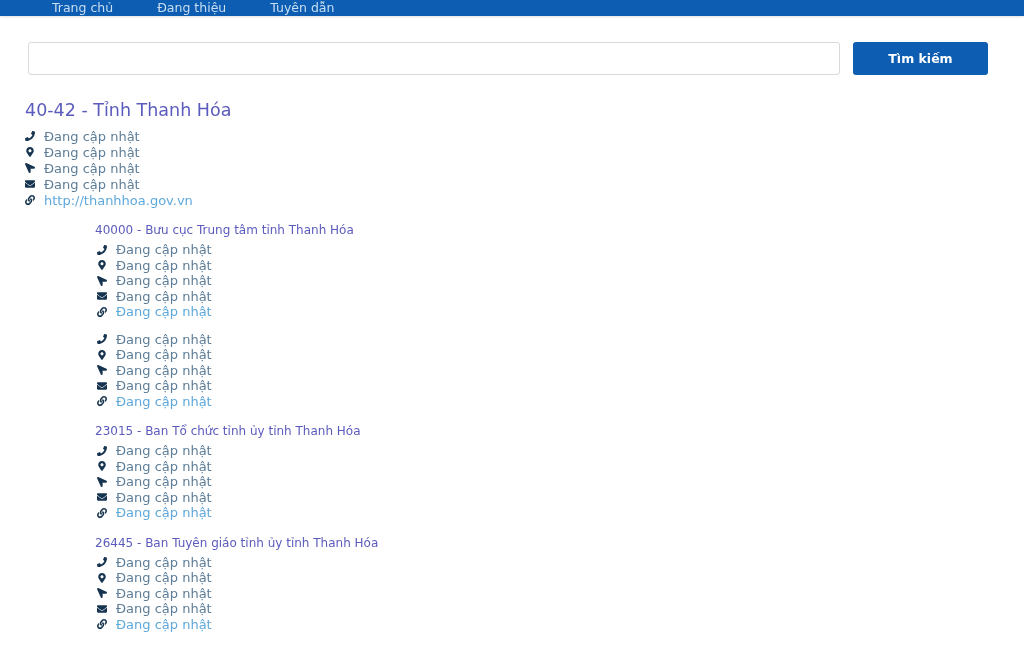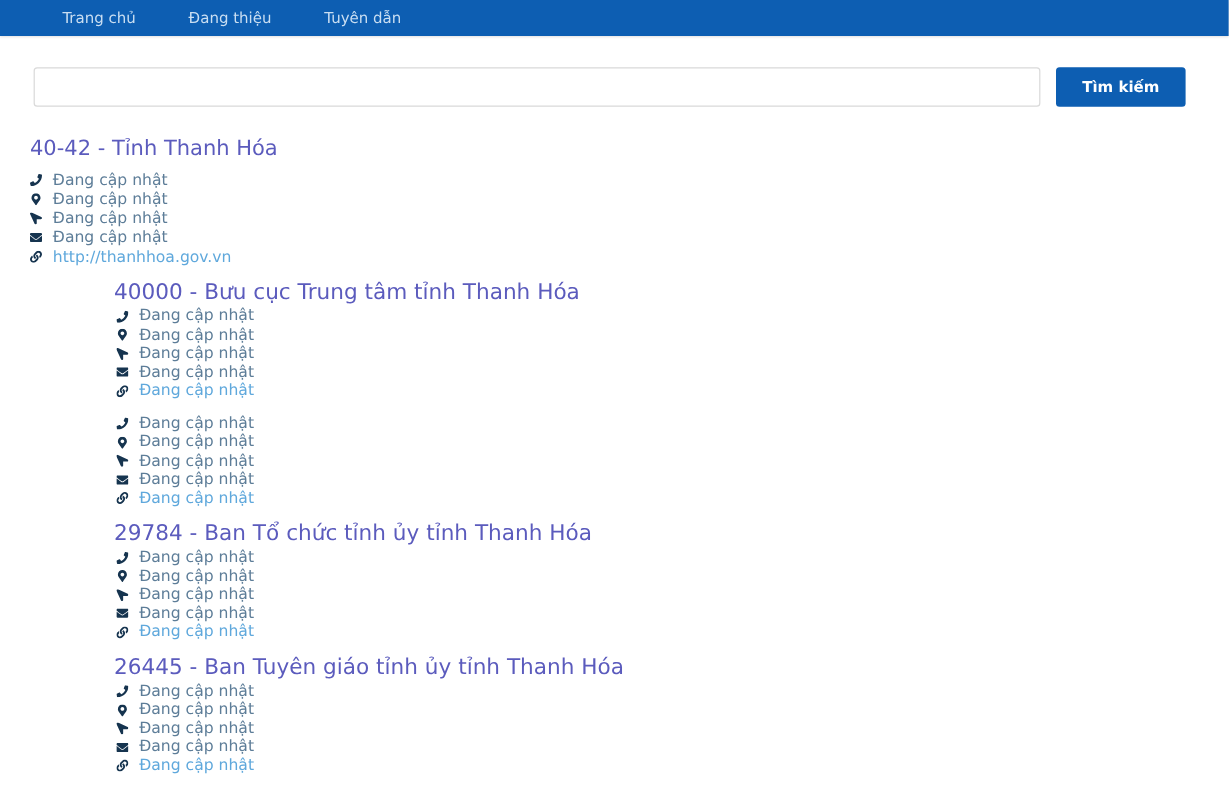--- a/index.html
+++ b/index.html
@@ -7,46 +7,46 @@
     --nav-text:#c9def2;
     --title-purple:#5b5bbd;
     --muted-text:#5d7d98;
     --link-blue:#5fa8dc;
     --icon-dark:#16344f;
   }
   *{box-sizing:border-box;margin:0;padding:0;}
   html,body{width:1024px;height:663px;overflow:hidden;background:#fff;
     font-family:"DejaVu Sans","Liberation Sans",sans-serif;}
   
-  .navbar{height:30px;background:var(--primary-blue);display:flex;align-items:center;
+  .navbar{height:16px;background:var(--primary-blue);display:flex;align-items:center;
     padding-left:30px;box-shadow:0 1px 2px rgba(0,0,0,0.12);}
   .nav-item{color:var(--nav-text);font-size:12.5px;padding:0 22px;line-height:30px;
     cursor:pointer;white-space:nowrap;}
   
   .search-row{display:flex;align-items:center;margin:26px 36px 0 28px;}
   .search-input{flex:1;height:33px;border:1px solid #d9d9d9;border-radius:3px;
     padding:0 10px;font-size:13px;color:#333;outline:none;background:#fff;}
-  .search-button{width:108px;height:33px;margin-left:13px;background:var(--primary-blue);
+  .search-button{width:135px;height:33px;margin-left:13px;background:var(--primary-blue);
     color:#fff;font-weight:bold;font-size:12.5px;border:none;border-radius:3px;cursor:pointer;
     font-family:inherit;}
   
   .province{margin:24px 0 0 25px;}
   .province-title{color:var(--title-purple);font-size:17.5px;font-weight:500;line-height:22px;}
   .contacts{margin-top:7px;}
   .contact-row{display:flex;align-items:center;height:16px;font-size:13px;
     color:var(--muted-text);}
   .contact-row .cicon{width:10px;height:10px;color:var(--icon-dark);flex:0 0 auto;
     margin-right:9px;}
   .contact-row.link .contact-text{color:var(--link-blue);cursor:pointer;}
   .contact-text{white-space:nowrap;}
   .flip{transform:scaleX(-1);}
   
   .offices{margin:12px 0 0 95px;}
   .office{margin-bottom:12px;}
-  .office-title{color:var(--title-purple);font-size:18px;font-weight:500;line-height:20px;
+  .office-title{color:var(--title-purple);font-size:12px;font-weight:500;line-height:20px;
     margin-bottom:2px;cursor:pointer;}
   .office .contact-row{height:15.5px;margin-left:2px;}
 </style>
 </head>
 <body>
 
 <nav class="navbar">
   <span class="nav-item">Trang chủ</span>
   <span class="nav-item">Đang thiệu</span>
   <span class="nav-item">Tuyên dẫn</span>
@@ -153,21 +153,21 @@
         <span class="contact-text">Đang cập nhật</span>
       </div>
       <div class="contact-row link">
         <svg viewBox="0 0 512 512" class="cicon">
           <path d="M326.612 185.391c59.747 59.809 58.927 155.698.36 214.59-.11.12-.24.25-.36.37l-67.2 67.2c-59.27 59.27-155.699 59.262-214.96 0-59.27-59.26-59.27-155.7 0-214.96l37.106-37.106c9.84-9.84 26.786-3.3 27.294 10.606.648 17.722 3.826 35.527 9.69 52.721 1.986 5.822.567 12.262-3.783 16.612l-13.087 13.087c-28.026 28.026-28.905 73.66-1.155 101.96 28.024 28.579 74.086 28.749 102.325.51l67.2-67.19c28.191-28.191 28.073-73.757 0-101.83-3.701-3.694-7.429-6.564-10.341-8.569a16.037 16.037 0 0 1-6.947-12.606c-.396-10.567 3.348-21.456 11.698-29.806l21.054-21.055c5.521-5.521 14.182-6.199 20.584-1.731a152.482 152.482 0 0 1 20.522 17.197zM467.547 44.449c-59.261-59.262-155.69-59.27-214.96 0l-67.2 67.2c-.12.12-.25.25-.36.37-58.566 58.892-59.387 154.781.36 214.59a152.454 152.454 0 0 0 20.521 17.196c6.402 4.468 15.064 3.789 20.584-1.731l21.054-21.055c8.35-8.35 12.094-19.239 11.698-29.806a16.037 16.037 0 0 0-6.947-12.606c-2.912-2.005-6.64-4.875-10.341-8.569-28.073-28.073-28.191-73.639 0-101.83l67.2-67.19c28.239-28.239 74.3-28.069 102.325.51 27.75 28.3 26.872 73.934-1.155 101.96l-13.087 13.087c-4.35 4.35-5.769 10.79-3.783 16.612 5.864 17.194 9.042 34.999 9.69 52.721.509 13.906 17.454 20.446 27.294 10.606l37.106-37.106c59.271-59.259 59.271-155.699.001-214.959z" fill="currentColor"></path>
         </svg>
         <span class="contact-text">Đang cập nhật</span>
       </div>
     </section>
     <section class="office">
-      <h3 class="office-title">29784 - Ban Tổ chức tỉnh ủy tỉnh Thanh Hóa</h3>
+      <h3 class="office-title">23015 - Ban Tổ chức tỉnh ủy tỉnh Thanh Hóa</h3>
       <div class="contact-row">
         <svg viewBox="0 0 512 512" class="cicon">
           <path d="M493.4 24.6l-104-24c-11.3-2.6-22.9 3.3-27.5 13.9l-48 112c-4.2 9.8-1.4 21.3 6.9 28l60.6 49.6c-36 76.7-98.9 140.5-177.2 177.2l-49.6-60.6c-6.8-8.3-18.2-11.1-28-6.9l-112 48C3.9 366.5-2 378.1.6 389.4l24 104C27.1 504.2 36.7 512 48 512c256.1 0 464-207.5 464-464 0-11.2-7.7-20.9-18.6-23.4z" fill="currentColor"></path>
         </svg>
         <span class="contact-text">Đang cập nhật</span>
       </div>
       <div class="contact-row">
         <svg viewBox="0 0 384 512" class="cicon">
           <path d="M172.268 501.67C26.97 291.031 0 269.413 0 192 0 85.961 85.961 0 192 0s192 85.961 192 192c0 77.413-26.97 99.031-172.268 309.67-9.535 13.774-29.93 13.773-39.464 0zM192 272c44.183 0 80-35.817 80-80s-35.817-80-80-80-80 35.817-80 80 35.817 80 80 80z" fill="currentColor"></path>
         </svg>

